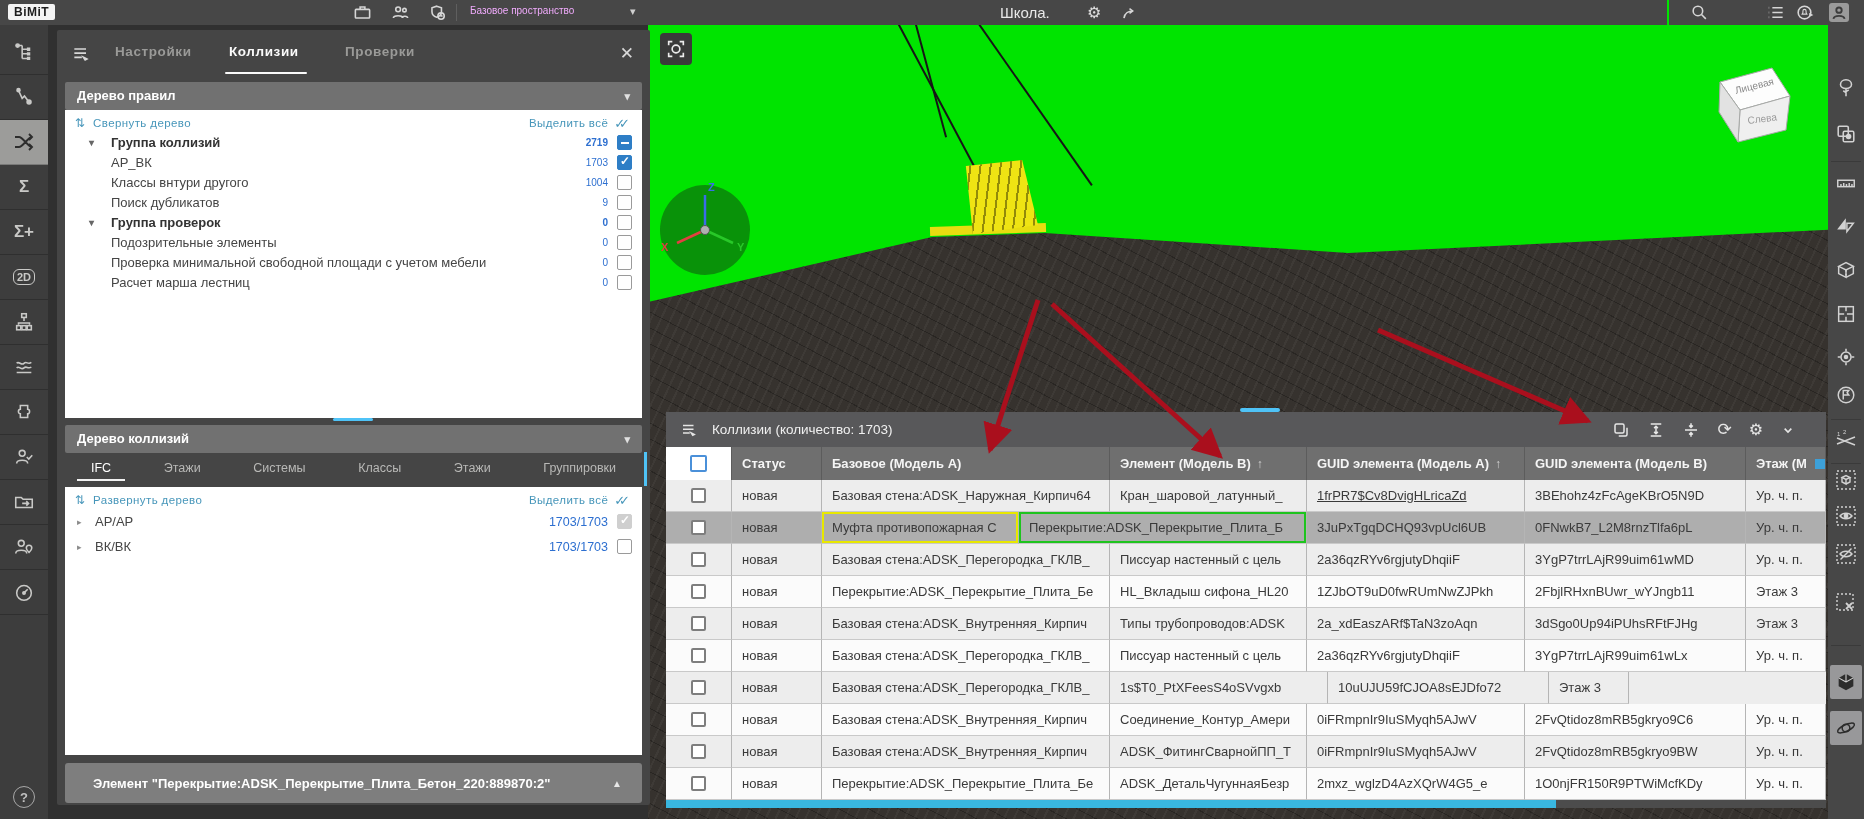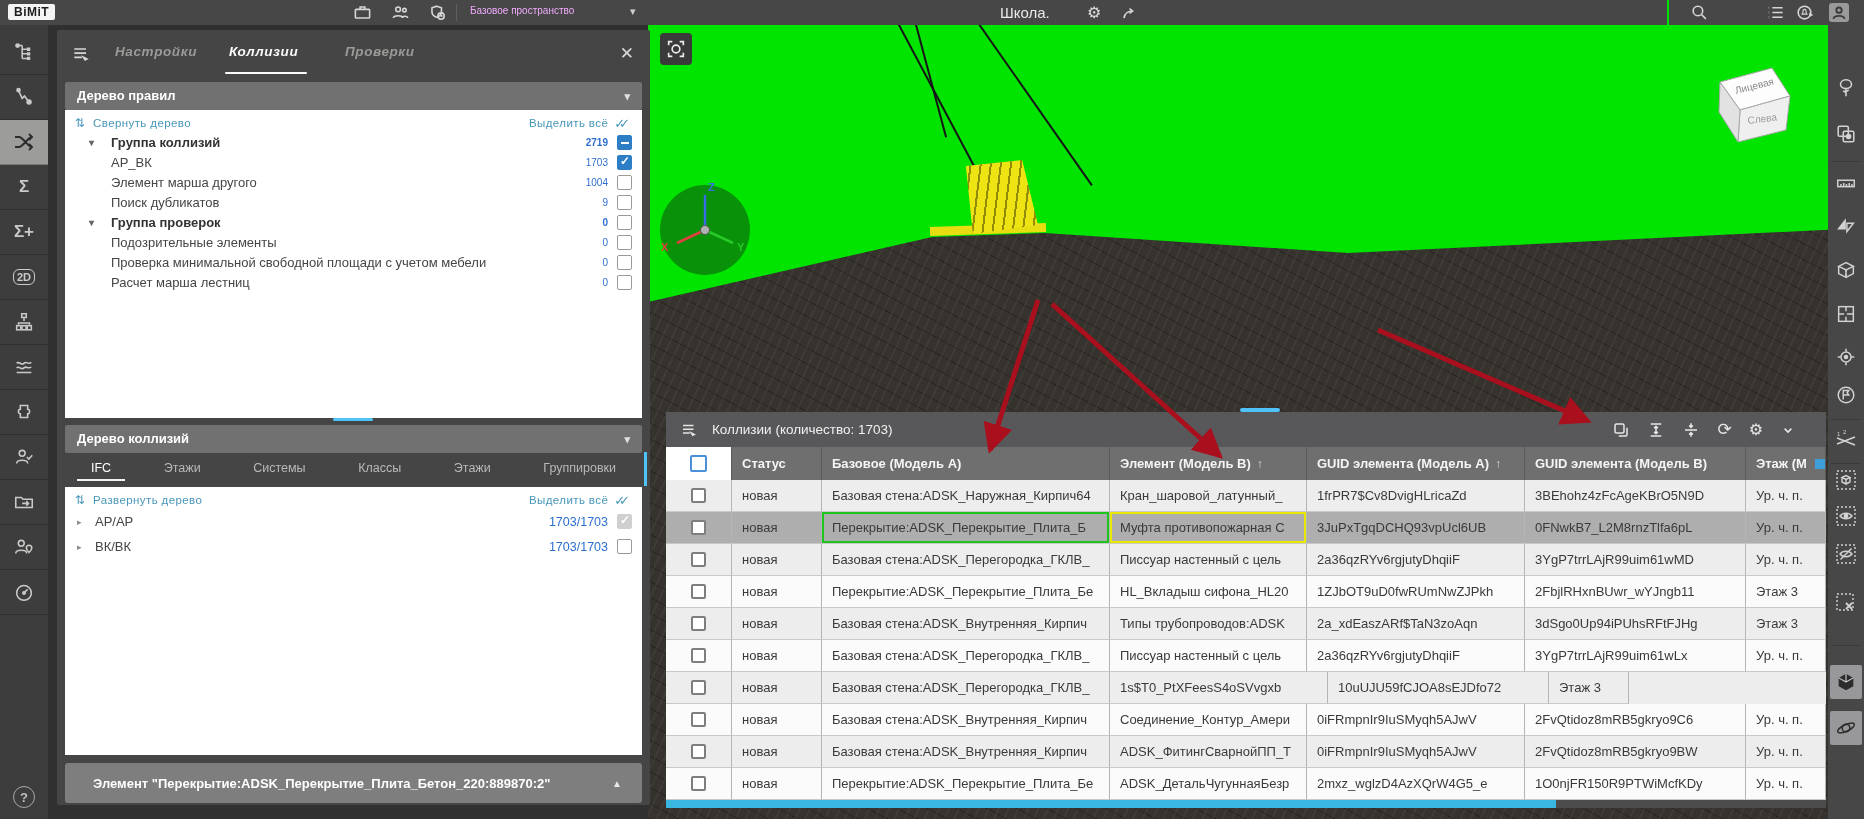--- a/index.html
+++ b/index.html
@@ -42,21 +42,21 @@
   #yellow-body { left:302px; top:135px; width:88px; height:74px; background:#efe413;
     clip-path:polygon(18% 8%, 82% 0%, 100% 88%, 26% 100%);
     background-image:repeating-linear-gradient(97deg, rgba(70,65,0,.55) 0 2px, transparent 2px 10px); }
   #yellow-bar { left:282px; top:200px; width:116px; height:9px; background:#e8dd10; transform:rotate(-2deg); }
   #home-btn { left:12px; top:8px; width:32px; height:32px; background:#3a3a3a; border-radius:4px;
     display:flex; align-items:center; justify-content:center; }
 
   
   #panel { left:57px; top:30px; width:593px; height:775px; background:#454545; z-index:20; border-radius:2px; }
   #panel-tabs { left:0; top:0; width:593px; height:48px; }
-  .ptab { position:absolute; top:14px; font-size:13.5px; font-weight:bold; letter-spacing:.6px; color:#9a9a98;font-style:italic; }
+  .ptab { position:absolute; top:14px; font-size:13.5px; font-weight:bold; letter-spacing:.6px; color:#9a9a98; }
   .ptab.active { color:#fafafa; }
   .ptab-underline { position:absolute; top:42px; height:2px; background:#fafafa; border-radius:1px; }
   #panel-close { right:16px; top:13px; position:absolute; color:#d8d8d8; font-size:17px; }
   .sec-bar { left:8px; width:577px; height:28px; background:#717171; border-radius:2px;
     color:#fff; font-weight:bold; font-size:13px; line-height:28px; padding-left:12px; }
   .sec-caret { position:absolute; right:12px; top:0; font-size:11px; color:#e0e0e0; }
   .white-box { left:8px; width:577px; background:#ffffff; }
   .links-row { position:relative; height:22px; padding:4px 10px 0 10px; display:flex; align-items:center; }
   .blue-link { color:#4796ba; font-size:11.5px; letter-spacing:.4px; }
   .dbl-check { color:#4796ba; font-size:13px; letter-spacing:-6px; margin-left:6px; padding-right:8px; }
@@ -338,21 +338,21 @@
           <span style="white-space: nowrap; overflow: hidden; max-width: 420px;">Группа коллизий</span>
           <span class="cnt">2719</span>
           <span class="cb indeterminate"></span>
         </div>
         <div class="tree-row">
           <span style="white-space: nowrap; overflow: hidden; max-width: 420px;">АР_ВК</span>
           <span class="cnt">1703</span>
           <span class="cb checked"></span>
         </div>
         <div class="tree-row">
-          <span style="white-space: nowrap; overflow: hidden; max-width: 420px;">Элемент марша другого</span>
+          <span style="white-space: nowrap; overflow: hidden; max-width: 420px;">Классы внтури другого</span>
           <span class="cnt">1004</span>
           <span class="cb unchecked"></span>
         </div>
         <div class="tree-row">
           <span style="white-space: nowrap; overflow: hidden; max-width: 420px;">Поиск дубликатов</span>
           <span class="cnt">9</span>
           <span class="cb unchecked"></span>
         </div>
         <div class="tree-row bold">
           <span class="caret">▾</span>
@@ -487,31 +487,31 @@
       </div>
     </div>
   <div id="ct-rows" class="abs">
       <div class="trow odd">
         <div class="td cbcol" style="width: 66px;">
           <span class="row-cb"></span>
         </div>
         <div class="td" style="width: 90px;">новая</div>
         <div class="td" style="width: 288px;">Базовая стена:ADSK_Наружная_Кирпич64</div>
         <div class="td" style="width: 197px;">Кран_шаровой_латунный_</div>
-        <div class="td" style="width: 218px;">1frPR7$Cv8DvigHLricaZd</div>
+        <div class="td" style="width: 218px; text-decoration: underline;">1frPR7$Cv8DvigHLricaZd</div>
         <div class="td" style="width: 221px;">3BEhohz4zFcAgeKBrO5N9D</div>
         <div class="td" style="width: 80px;">Ур. ч. п.</div>
       </div>
       <div class="trow selected">
         <div class="td cbcol" style="width: 66px;">
           <span class="row-cb"></span>
         </div>
         <div class="td" style="width: 90px;">новая</div>
+        <div class="td hl-yellow" style="width: 197px;">Муфта противопожарная С</div>
         <div class="td hl-green" style="width: 288px;">Перекрытие:ADSK_Перекрытие_Плита_Б</div>
-        <div class="td hl-yellow" style="width: 197px;">Муфта противопожарная С</div>
         <div class="td" style="width: 218px;">3JuPxTgqDCHQ93vpUcl6UB</div>
         <div class="td" style="width: 221px;">0FNwkB7_L2M8rnzTlfa6pL</div>
         <div class="td" style="width: 80px;">Ур. ч. п.</div>
       </div>
       <div class="trow odd">
         <div class="td cbcol" style="width: 66px;">
           <span class="row-cb"></span>
         </div>
         <div class="td" style="width: 90px;">новая</div>
         <div class="td" style="width: 288px;">Базовая стена:ADSK_Перегородка_ГКЛВ_</div>

